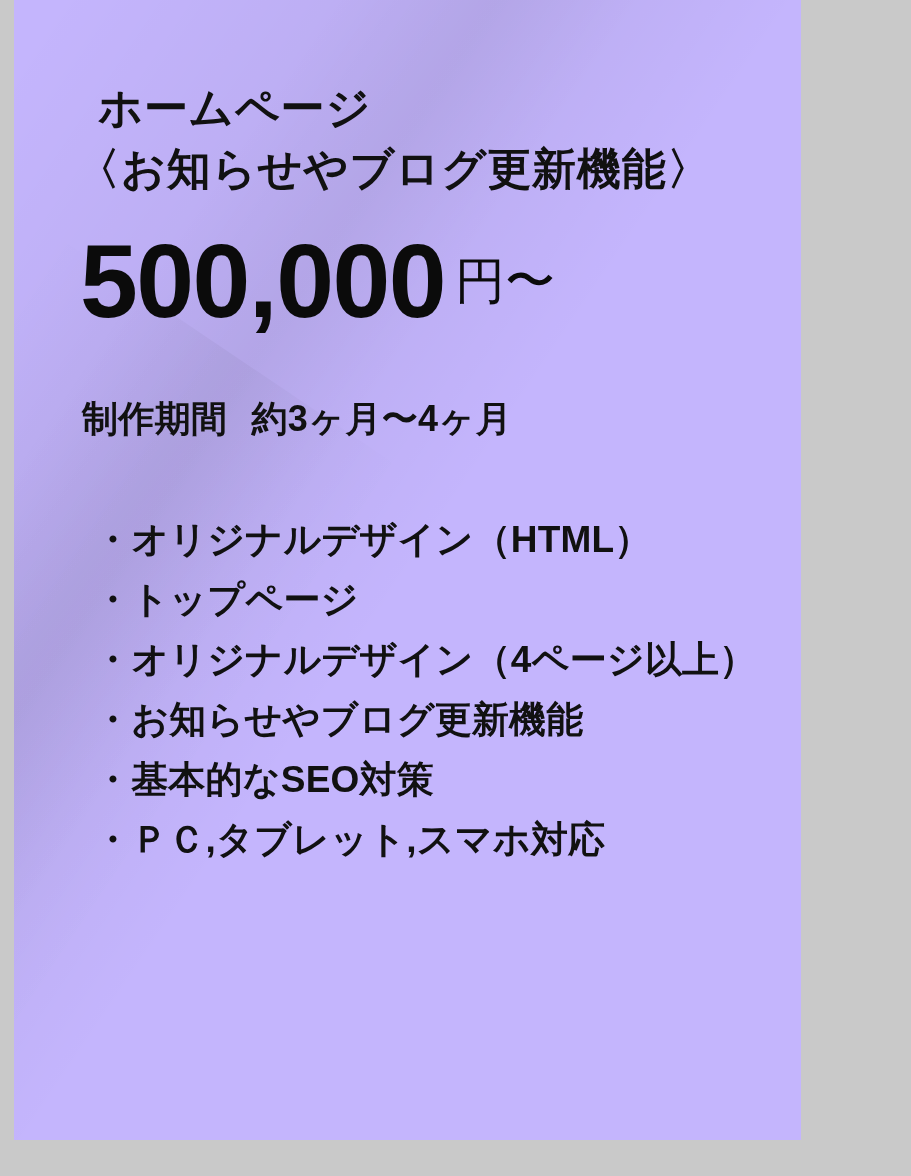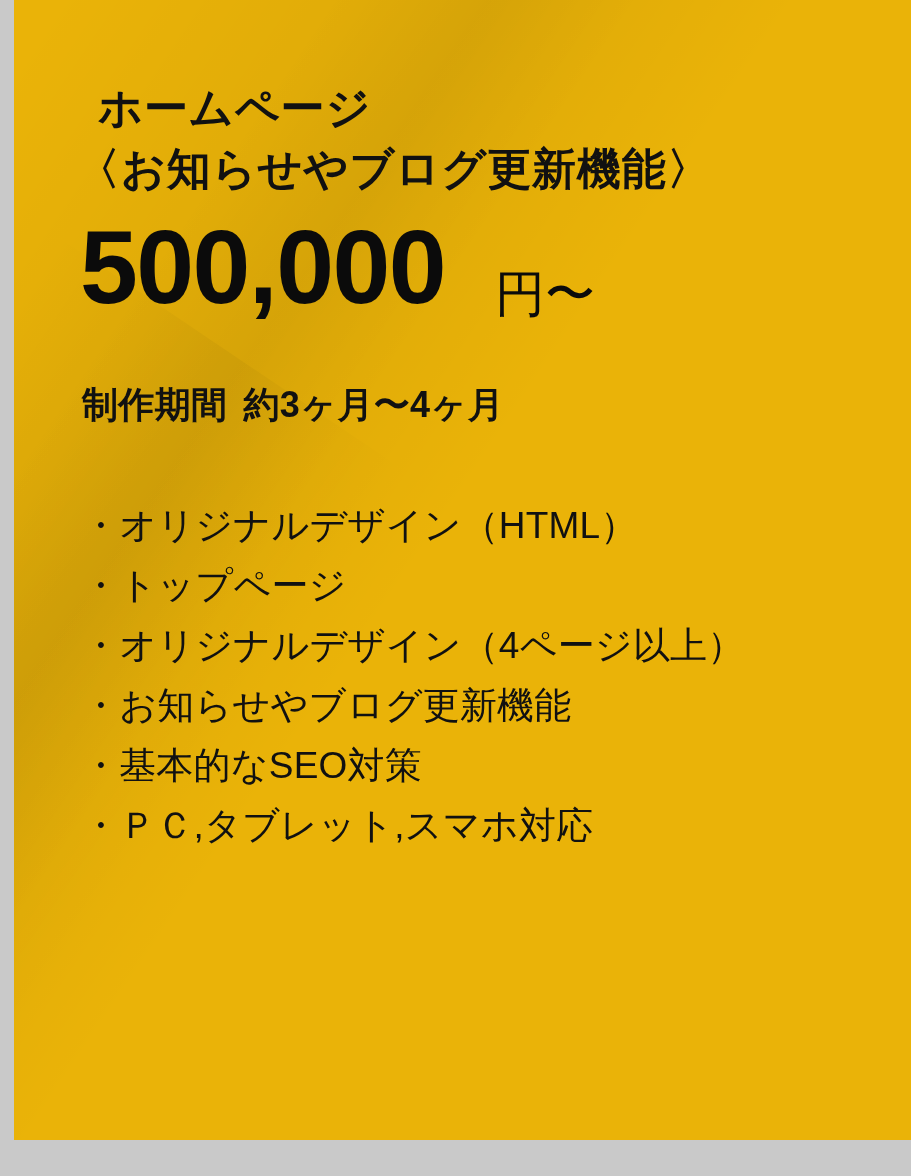--- a/index.html
+++ b/index.html
@@ -19,23 +19,23 @@
   
   .page {
     position: absolute;
     inset: 0;
     background: #c9c9c9;
   }
   .card {
     position: absolute;
     left: 14px;
     top: 0px;
-    width: 897px;
+    width: 787px;
     height: 1140px;
-    background: #eab308;
+    background: #c4b5fd;
     overflow: hidden;
   }
 
   
   .sheen {
     position: absolute;
     pointer-events: none;
   }
   .sheen-1 {
     left: -180px;
@@ -81,24 +81,23 @@
     display: block;
     padding-left: 22px;
   }
   .plan-title .line-2 {
     display: block;
     padding-left: 0px;
   }
 
   .price-row {
     display: flex;
-    align-items: flex-end;
-    margin-top: 16px;
+    align-items: center;
+    margin-top: 30px;
     padding-left: 4px;
-    gap: 40px;
   }
   .price-amount {
     font-weight: bold;
     font-size: 104px;
     line-height: 1;
     letter-spacing: -0.015em;
     color: #0b0b0b;
   }
   .price-unit {
     font-weight: normal;
@@ -109,26 +108,27 @@
   }
 
   .duration {
     margin-top: 62px;
     padding-left: 6px;
     font-weight: bold;
     font-size: 36px;
     letter-spacing: 0.01em;
     color: #111111;
   }
-  .duration .dur-label { margin-right: 16px; }
+  .duration .dur-label { margin-right: 24px; }
 
   .feature-list {
     list-style: none;
-    margin: 66px 0 0 0;
+    margin: 66px 0 0 12px;
     padding: 0 0 0 6px;
+    font-weight: bold;
   }
   .feature-list li {
     font-size: 37px;
     line-height: 1.62;
     letter-spacing: 0.005em;
     color: #111111;
     white-space: nowrap;
   }
 
   .bottom-bar {

